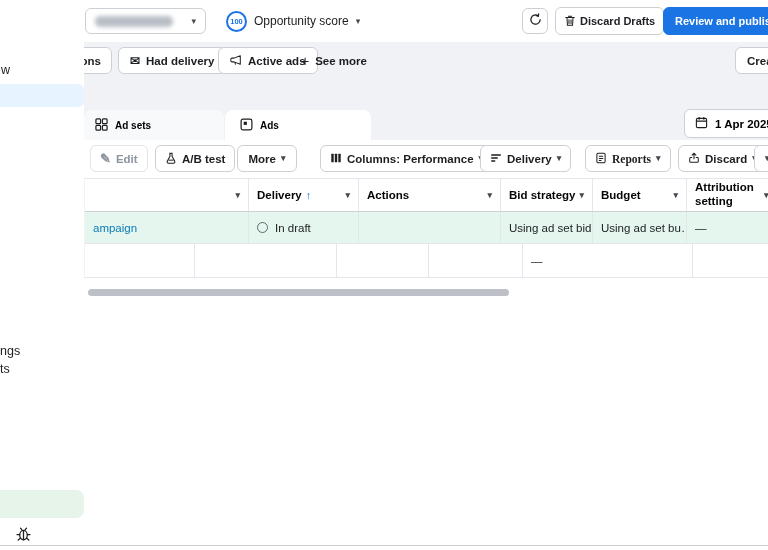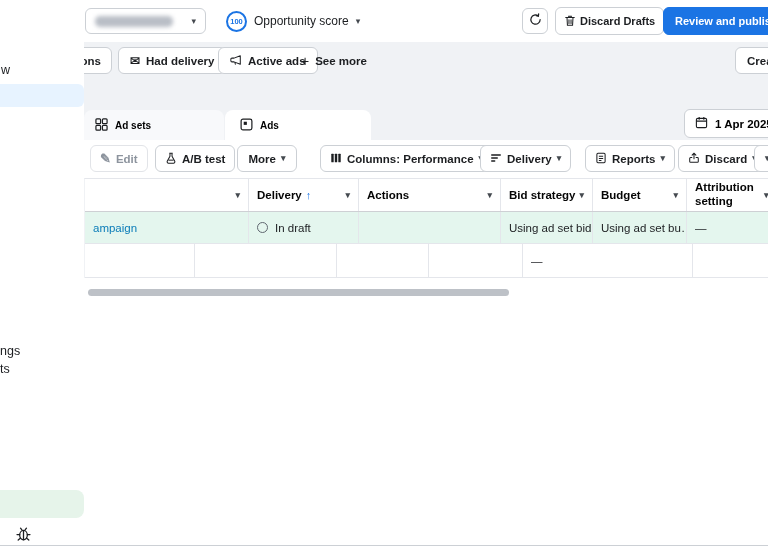--- a/index.html
+++ b/index.html
@@ -49,21 +49,21 @@
   .date-btn { position:absolute; left:600px; top:67px; width:200px; height:29px; background:#fff; border:1px solid #ccd0d5; border-radius:6px; display:flex; align-items:center; gap:7px; padding:0 10px; font-size:11.5px; font-weight:600; white-space:nowrap; }
 
   
   .toolbar { position:absolute; left:84px; top:140px; width:684px; height:38px; background:#fff; overflow:hidden; }
   .tbtn { position:absolute; top:5px; height:27px; display:flex; align-items:center; gap:5px; background:#fff; border:1px solid #ccd0d5; border-radius:6px; font-size:11.5px; font-weight:600; color:#1c1e21; padding:0 9px; white-space:nowrap; }
   .tb-edit { left:6px; color:#8d949e; border-color:#e2e4e8; }
   .tb-ab { left:71px; }
   .tb-more { left:153px; width:60px; justify-content:center; }
   .tb-columns { left:236px; }
   .tb-breakdown { left:396px; }
-  .tb-reports { left:501px; }
+  .tb-reports { left:501px;font-family:Liberation Serif, serif; }
   .tb-export { left:594px; }
   .tb-lastcaret { left:670px; width:38px; justify-content:flex-start; padding:0 10px; }
   .pencil { font-size:13px; line-height:1; }
 
   
   .table { position:absolute; left:84px; top:178px; width:684px; background:#fff; border-top:1px solid #e4e6eb; border-left:1px solid #f0f2f5; overflow:hidden; }
   .tr { display:flex; width:772px; }
   .thead { height:33px; border-bottom:1px solid #ced0d4; background:#fff; }
   .cell { display:flex; align-items:center; padding:0 8px; border-right:1px solid #e4e6eb; overflow:hidden; white-space:nowrap; }
   .c1{ width:164px; } .c2{ width:110px; } .c3{ width:142px; } .c4{ width:92px; } .c5{ width:94px; } .c6{ width:170px; }

